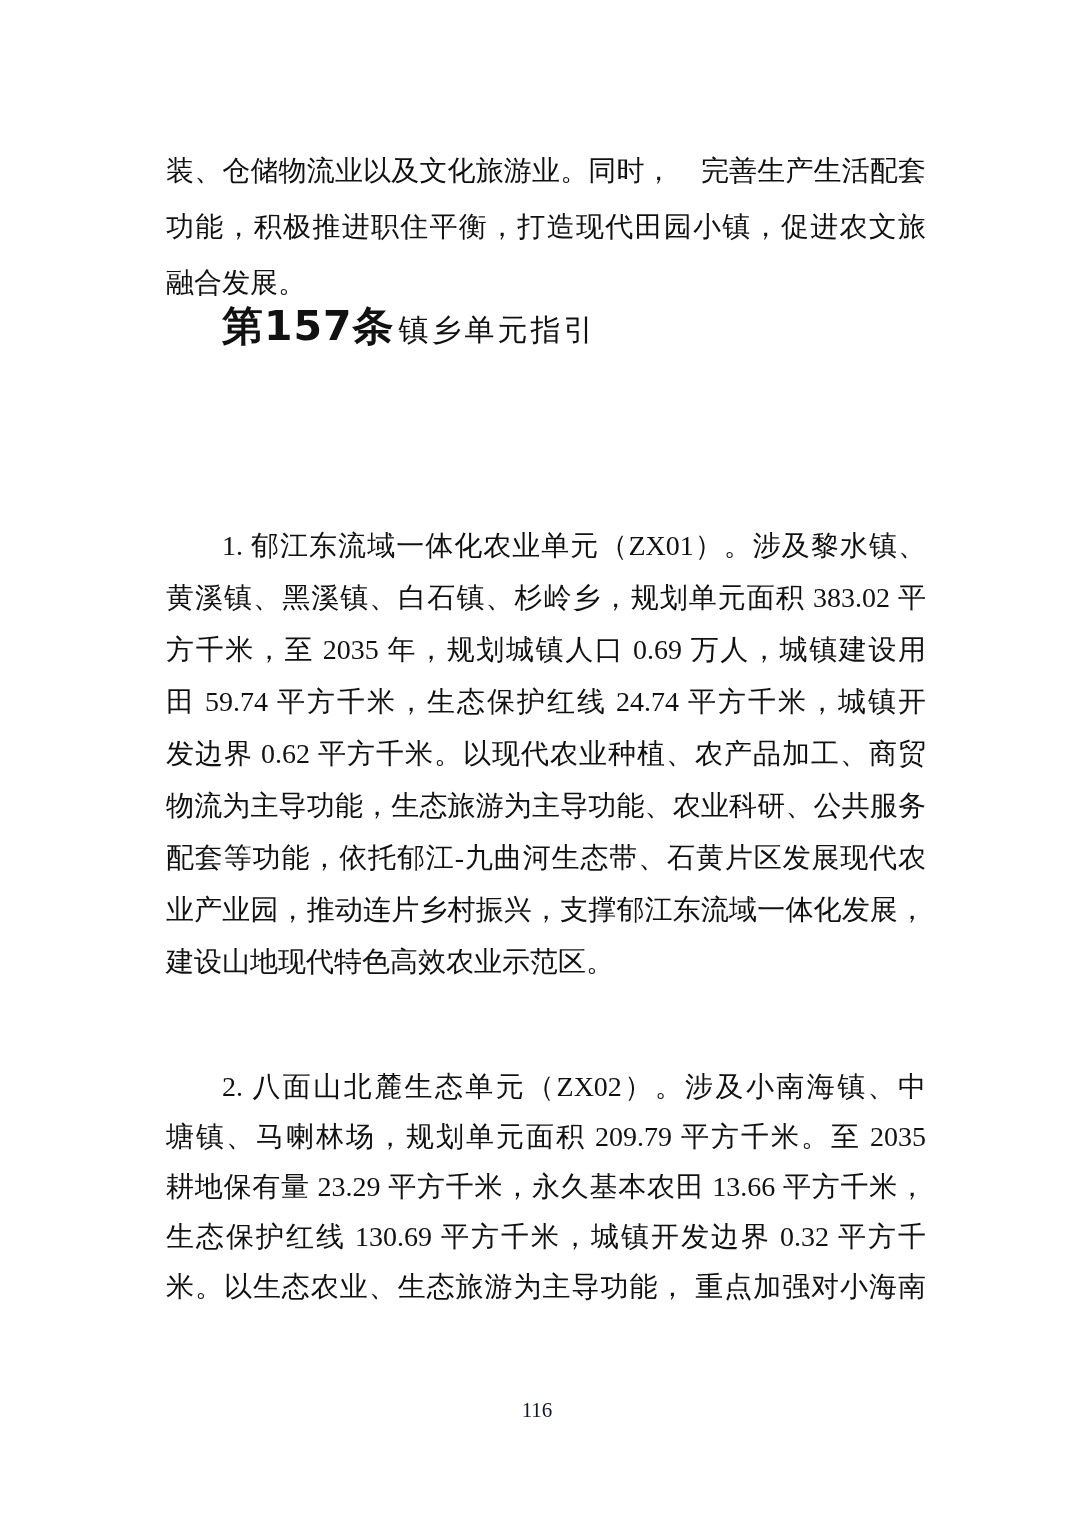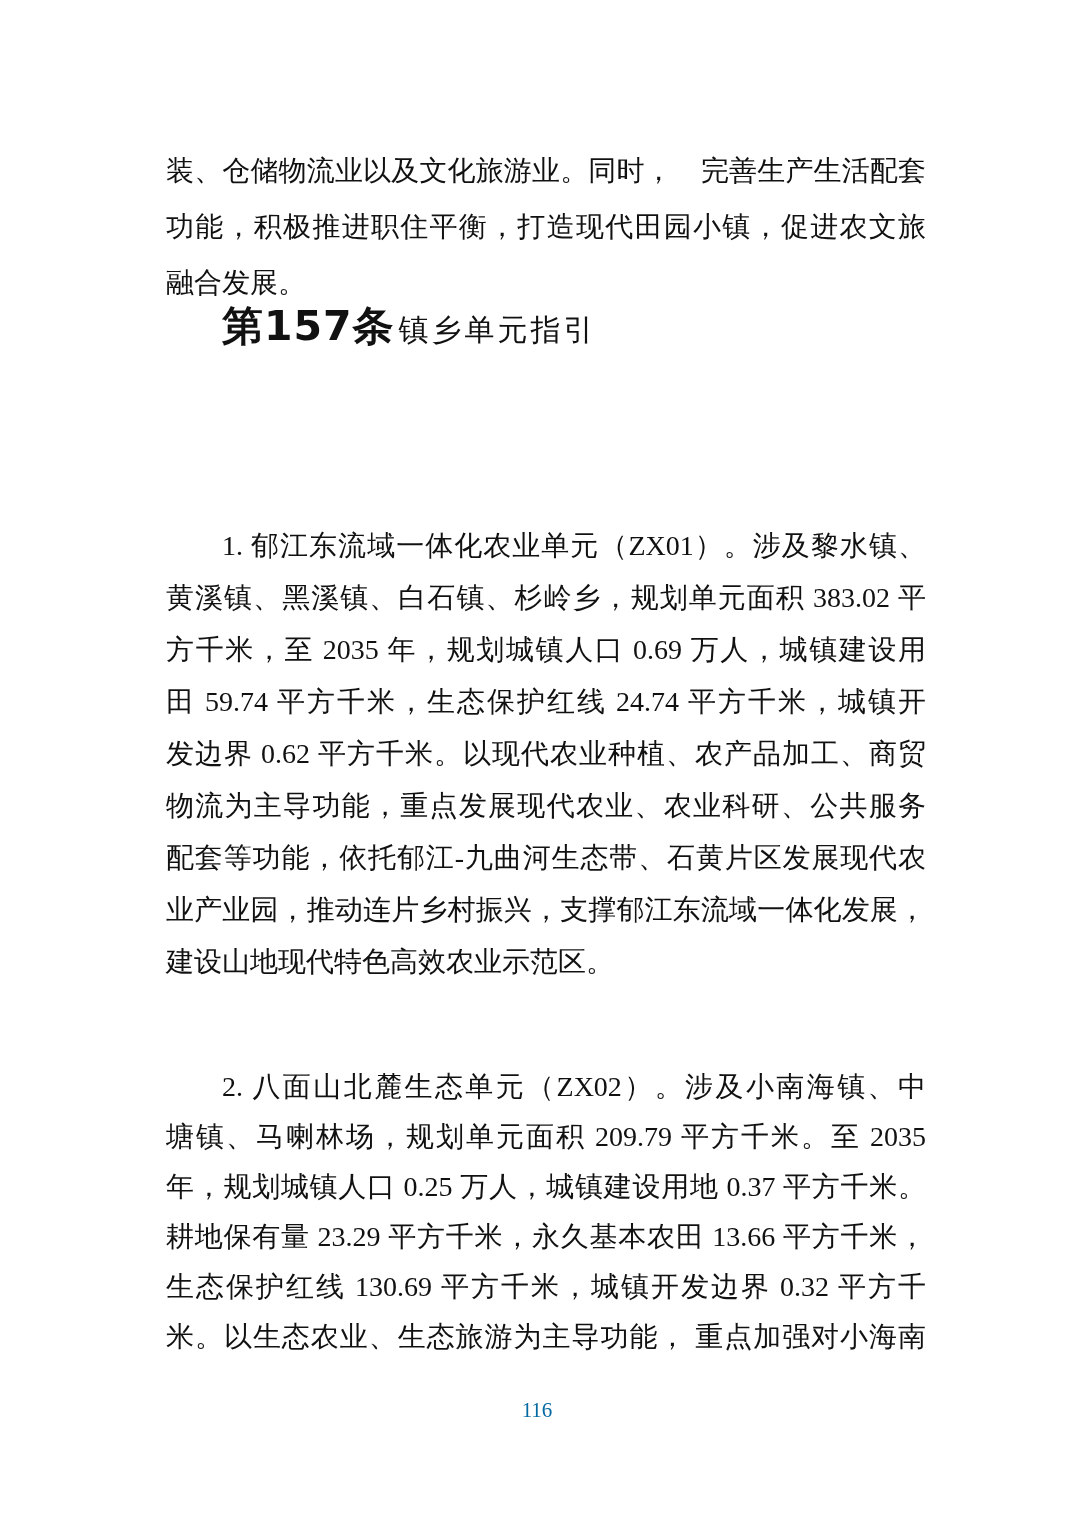--- a/index.html
+++ b/index.html
@@ -56,21 +56,21 @@
     margin-left: 4px;
     letter-spacing: 3px;
   }
   .footer {
     position: absolute;
     left: 0;
     width: 1074px;
     top: 1398px;
     text-align: center;
     font-size: 21px;
-    color: #0369a1;
+    color: #0f172a;
   }
 </style>
 </head>
 <body>
 
 <div class="page">
 
   <div class="block para lh56" style="top:143px">
     <div class="line j">装、仓储物流业以及文化旅游业。同时，　完善生产生活配套</div>
     <div class="line j">功能，积极推进职住平衡，打造现代田园小镇，促进农文旅</div>
@@ -81,30 +81,29 @@
     <span class="label">第157条</span><span class="title">镇乡单元指引</span>
   </div>
 
 
   <div class="block para lh52" style="top:520px">
     <div class="line j ind">1. 郁江东流域一体化农业单元（ZX01）。涉及黎水镇、</div>
     <div class="line j">黄溪镇、黑溪镇、白石镇、杉岭乡，规划单元面积 383.02 平</div>
     <div class="line j">方千米，至 2035 年，规划城镇人口 0.69 万人，城镇建设用</div>
     <div class="line j">田 59.74 平方千米，生态保护红线 24.74 平方千米，城镇开</div>
     <div class="line j">发边界 0.62 平方千米。以现代农业种植、农产品加工、商贸</div>
-    <div class="line j">物流为主导功能，重点发展现代农业、农业科研、公共服务</div>
+    <div class="line j">物流为主导功能，生态旅游为主导功能、农业科研、公共服务</div>
     <div class="line j">配套等功能，依托郁江-九曲河生态带、石黄片区发展现代农</div>
     <div class="line j">业产业园，推动连片乡村振兴，支撑郁江东流域一体化发展，</div>
     <div class="line end">建设山地现代特色高效农业示范区。</div>
   </div>
 
   <div class="block para lh50" style="top:1062px">
     <div class="line j ind">2. 八面山北麓生态单元（ZX02）。涉及小南海镇、中</div>
     <div class="line j">塘镇、马喇林场，规划单元面积 209.79 平方千米。至 2035</div>
-    <div class="line j">年，规划城镇人口 0.25 万人，城镇建设用地 0.37 平方千米。</div>
     <div class="line j">耕地保有量 23.29 平方千米，永久基本农田 13.66 平方千米，</div>
     <div class="line j">生态保护红线 130.69 平方千米，城镇开发边界 0.32 平方千</div>
     <div class="line j">米。以生态农业、生态旅游为主导功能， 重点加强对小海南</div>
   </div>
 
   <div class="footer">116</div>
 
 </div>
 
 </body></html>

